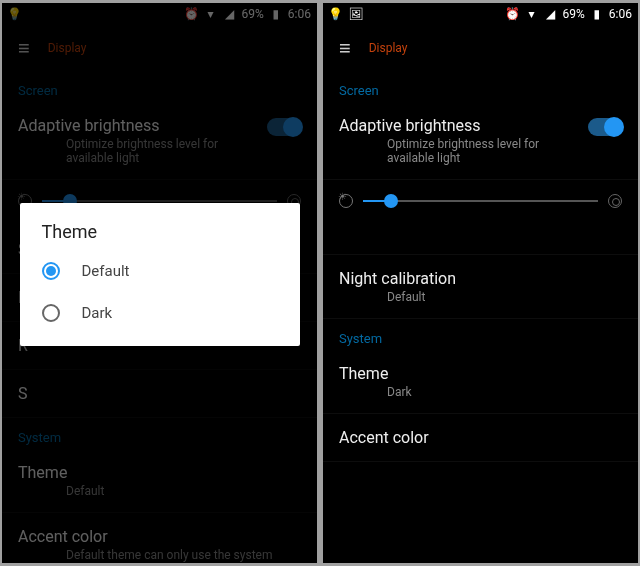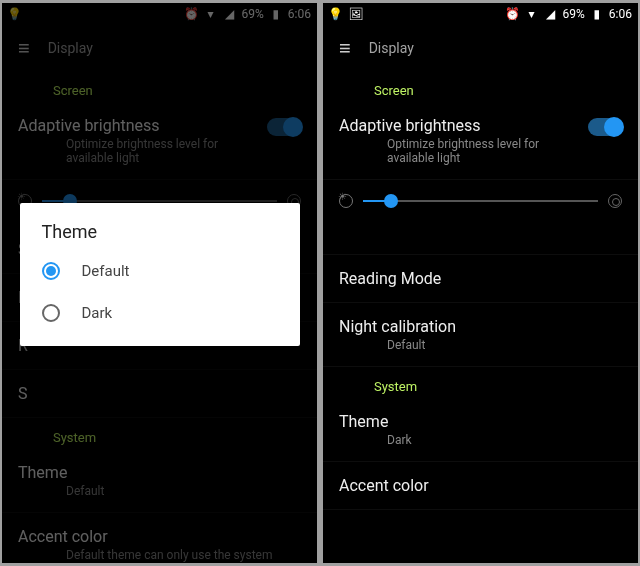--- a/index.html
+++ b/index.html
@@ -10,24 +10,24 @@
 
     
     .statusbar { height: 22px; background: #000; color: #fff; display: flex; align-items: center; padding: 0 6px; font-size: 12px; }
     .sb-left { display: flex; gap: 6px; }
     .sb-right { margin-left: auto; display: flex; gap: 5px; align-items: center; }
     .sb-ico { width: 14px; height: 14px; display: flex; align-items: center; justify-content: center; }
 
     
     .header { height: 46px; display: flex; align-items: center; padding: 0 16px; gap: 18px; }
     .hamburger { color: #ccc; font-size: 20px; line-height: 1; }
-    .header-title { color: #a3a3a3; font-size: 14px; }
+    .header-title { color: #c2410c; font-size: 12px; }
 
     
-    .section { padding: 12px 16px 4px; color: #bef264; font-size: 13px; margin-left: 35px; }
+    .section { padding: 12px 16px 4px; color: #0369a1; font-size: 13px; }
 
     
     .row { padding: 14px 16px; border-bottom: 1px solid rgba(255,255,255,0.05); }
     .row-title { color: #eee; font-size: 16px; }
     .row-sub { color: #888; font-size: 12px; margin-top: 2px; margin-left: 48px; }
     .row-adaptive { display: flex; align-items: flex-start; justify-content: center; }
     .row-left { flex: 1; }
 
     
     .toggle { width: 34px; height: 18px; background: #1b5a8a; border-radius: 9px; position: relative; margin-top: 2px; }
@@ -163,23 +163,20 @@
       <div class="slider-ico sun"></div>
       <div class="slider-track">
         <div class="slider-fill"></div>
         <div class="slider-thumb"></div>
       </div>
       <div class="slider-ico ring"></div>
     </div>
     <div class="row">
     </div>
     <div class="row">
-      <div class="row-title">Reading Mode</div>
-    </div>
-    <div class="row">
       <div class="row-title">Night calibration</div>
       <div class="row-sub">Default</div>
     </div>
     <div class="section">System</div>
     <div class="row">
       <div class="row-title">Theme</div>
       <div class="row-sub">Dark</div>
     </div>
     <div class="row">
       <div class="row-title">Accent color</div>

